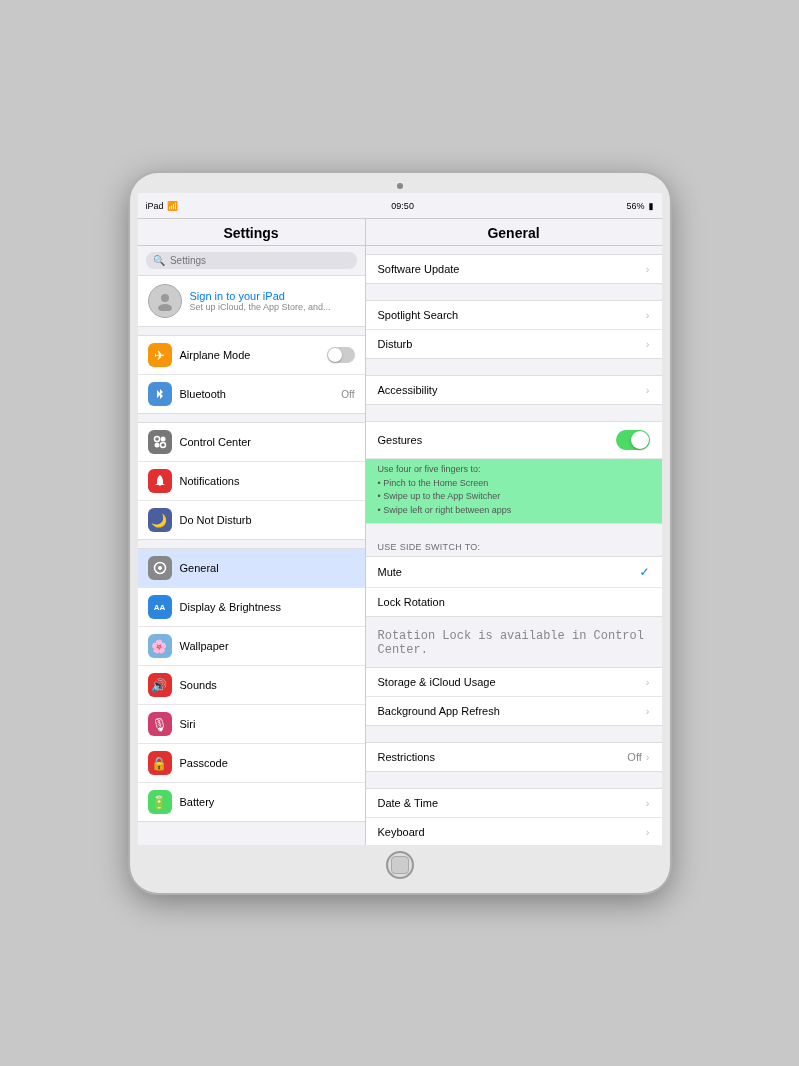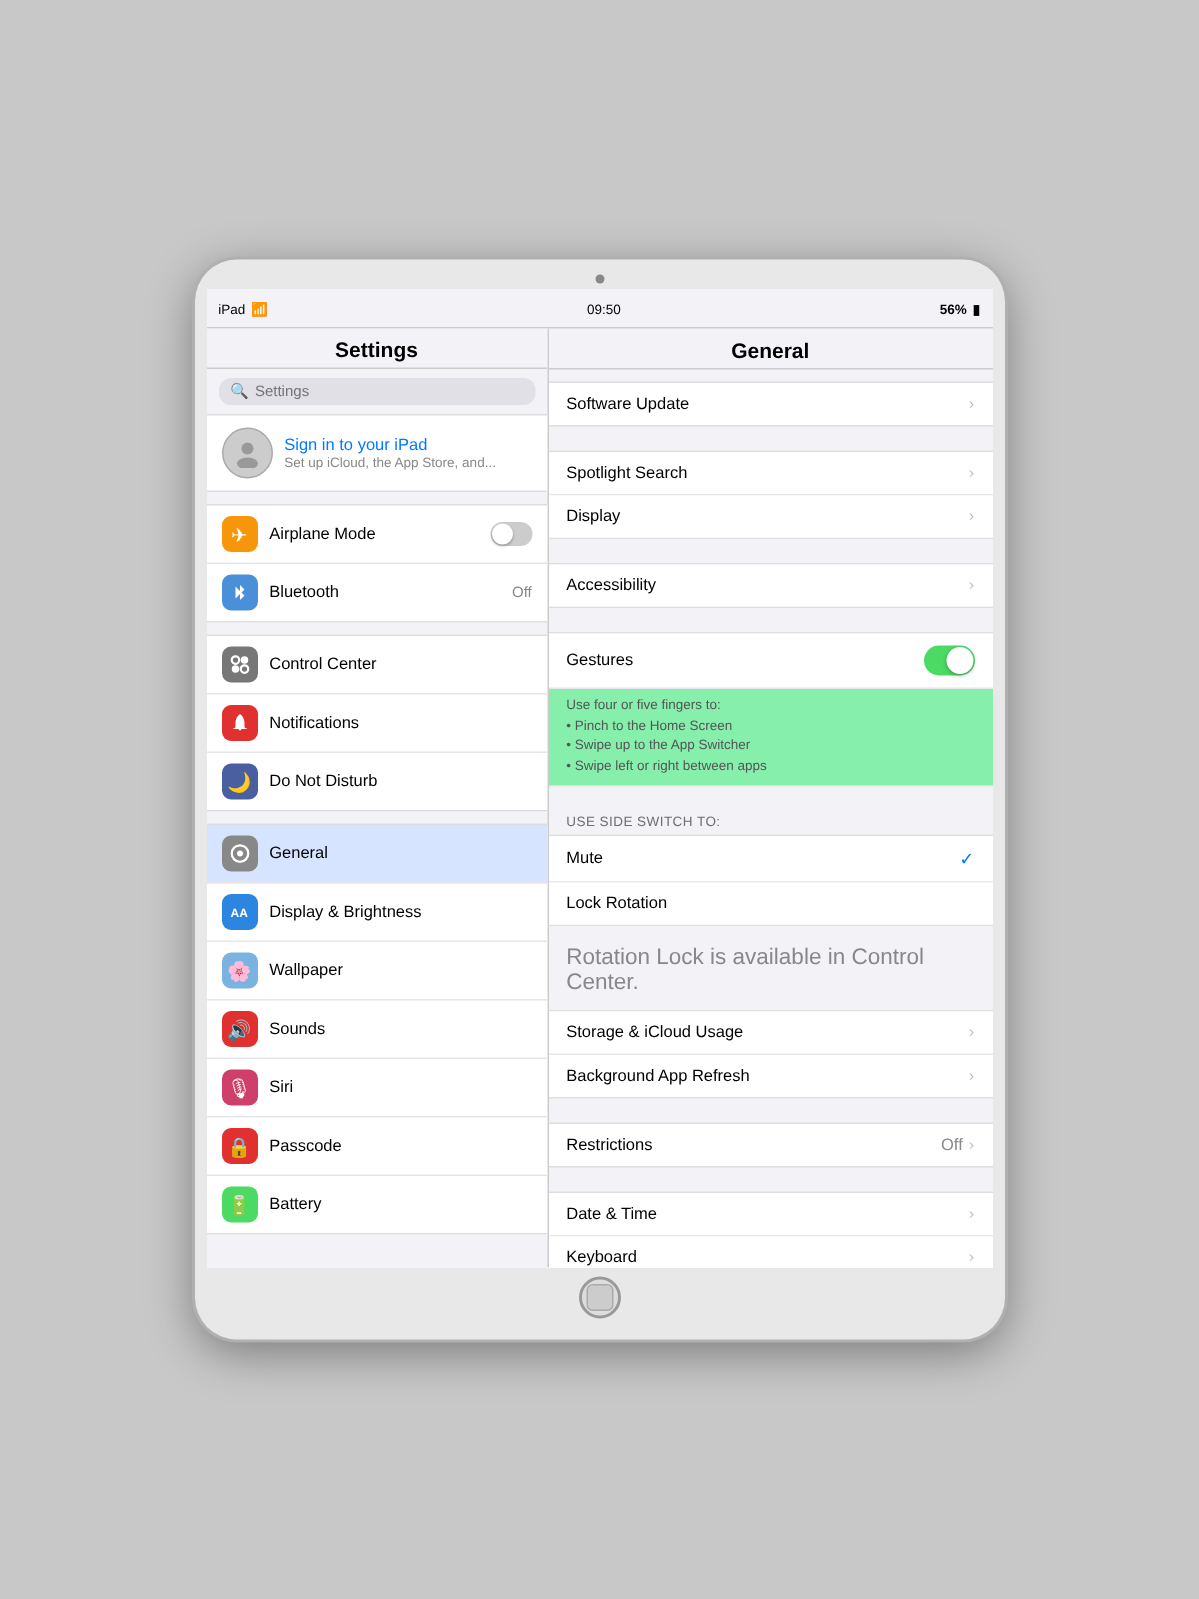--- a/index.html
+++ b/index.html
@@ -43,21 +43,21 @@
       align-items: center;
       background: #f2f2f7;
       padding: 2px 8px;
       font-size: 9px;
       color: #000;
       height: 26px;
       border-bottom: 0.5px solid #ccc;
     }
     .status-left { display: flex; gap: 4px; align-items: center; }
     .status-center { font-weight: 500; }
-    .status-right { display: flex; gap: 4px; align-items: center; font-weight: bold; }
+    .status-right { display: flex; gap: 4px; align-items: center; }
     .main-content {
       display: flex;
       flex: 1;
       overflow: hidden;
     }
     
     .left-panel {
       width: 228px;
       min-width: 228px;
       background: #f2f2f7;
@@ -176,22 +176,23 @@
       border-bottom: 0.5px solid #e5e5ea;
       background: #fff;
       cursor: pointer;
     }
     .right-row:last-child { border-bottom: none; }
     .right-row-label { font-size: 11px; color: #000; flex: 1; }
     .right-row-value { font-size: 11px; color: #888; margin-right: 4px; }
     .chevron { color: #c0c0c6; font-size: 11px; }
     .checkmark { color: #007aff; font-size: 12px; }
     .section-hint {
-      font-size: 15px; color: #888;
+      font-size: 12px; color: #888;
       padding: 4px 12px 2px 12px;
+      font-family: Liberation Mono, monospace;
     }
     .section-label {
       font-size: 9px; color: #6d6d72;
       padding: 6px 12px 2px 12px;
       text-transform: uppercase;
       letter-spacing: 0.3px;
     }
     .gestures-desc {
       font-size: 9px; color: #555;
       padding: 4px 12px 6px 12px;
@@ -365,21 +366,21 @@
             <span class="chevron">›</span>
           </div>
         </div>
 
         <div class="right-section">
           <div class="right-row">
             <span class="right-row-label">Spotlight Search</span>
             <span class="chevron">›</span>
           </div>
           <div class="right-row">
-            <span class="right-row-label">Display</span>
+            <span class="right-row-label">Disturb</span>
             <span class="chevron">›</span>
           </div>
         </div>
 
         <div class="right-section">
           <div class="right-row">
             <span class="right-row-label">Accessibility</span>
             <span class="chevron">›</span>
           </div>
         </div>

